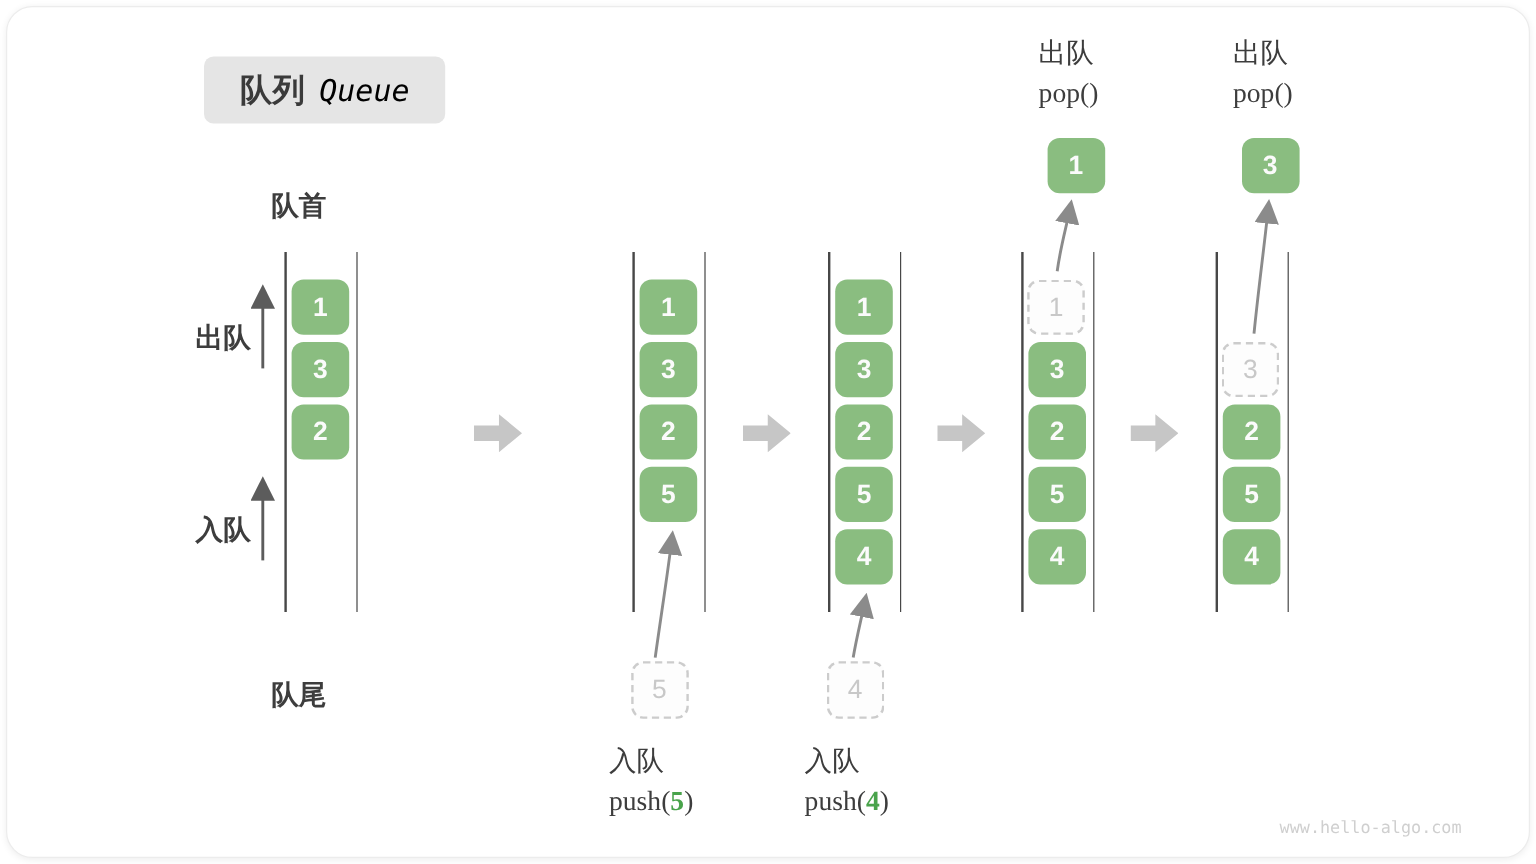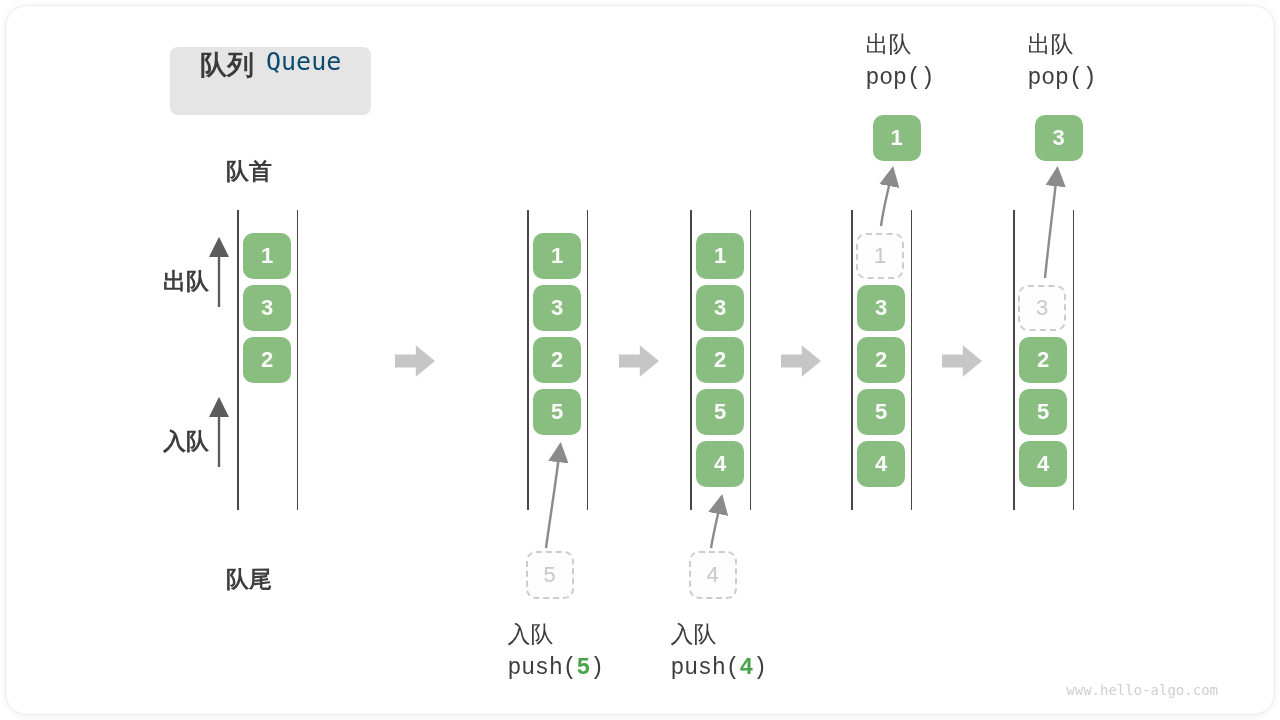--- a/index.html
+++ b/index.html
@@ -2,28 +2,28 @@
 <html><head>
 <meta charset="utf-8">
 <style>
   html,body{margin:0;padding:0;background:#ffffff;width:1280px;height:720px;overflow:hidden;
     font-family:"Liberation Sans","DejaVu Sans",sans-serif;}
   #stage{position:absolute;left:0;top:0;width:1280px;height:720px;}
   #card{position:absolute;left:5px;top:5px;right:5px;bottom:5px;background:#ffffff;
     border:1px solid #ececec;border-radius:22px;box-shadow:0 1px 6px rgba(0,0,0,0.07);}
   .abs{position:absolute;}
   
-  #badge{left:170px;top:47px;height:68px;padding:0 30px;background:#e5e5e5;border-radius:8px;
-    display:flex;gap:12px;}
+  #badge{left:170px;top:47px;height:56px;padding:0 30px;background:#e5e5e5;border-radius:8px;
+    display:flex;align-items:center;gap:12px;}
   #badge .zh{font-size:27px;font-weight:bold;color:#3a3a3a;}
-  #badge .en{font-size:25px;color:#0c4a6e;font-family:"DejaVu Sans Mono","Liberation Mono",monospace;}
+  #badge .en{font-size:25px;color:#000000;font-family:"DejaVu Sans Mono","Liberation Mono",monospace;font-style:italic;}
   
   .lbl{color:#3d3d3d;font-size:23px;font-weight:bold;white-space:nowrap;}
   .plabel{color:#3d3d3d;font-size:23px;font-weight:500;white-space:nowrap;line-height:34px;}
-  .code{font-family:Liberation Mono, monospace;font-weight:normal;color:#3d3d3d;}
+  .code{font-family:Liberation Serif, serif;font-weight:normal;color:#3d3d3d;}
   .code .num{color:#49a34b;font-weight:bold;}
   
   .queue-col{position:absolute;width:61px;height:300px;}
   .rail{position:absolute;top:0;width:1.5px;height:100%;background:#474747;}
   .rail.left{left:0;} .rail.right{right:0;}
   .qbox{position:absolute;width:48px;height:46px;left:6px;border-radius:10px;
     display:flex;align-items:center;justify-content:center;
     font-size:22px;font-weight:600;}
   .qbox.solid{background:#8abd80;color:#fbfbfb;}
   .qbox.dashed{background:#fdfdfd;border:2px dashed #cccccc;color:#c8c8c8;

